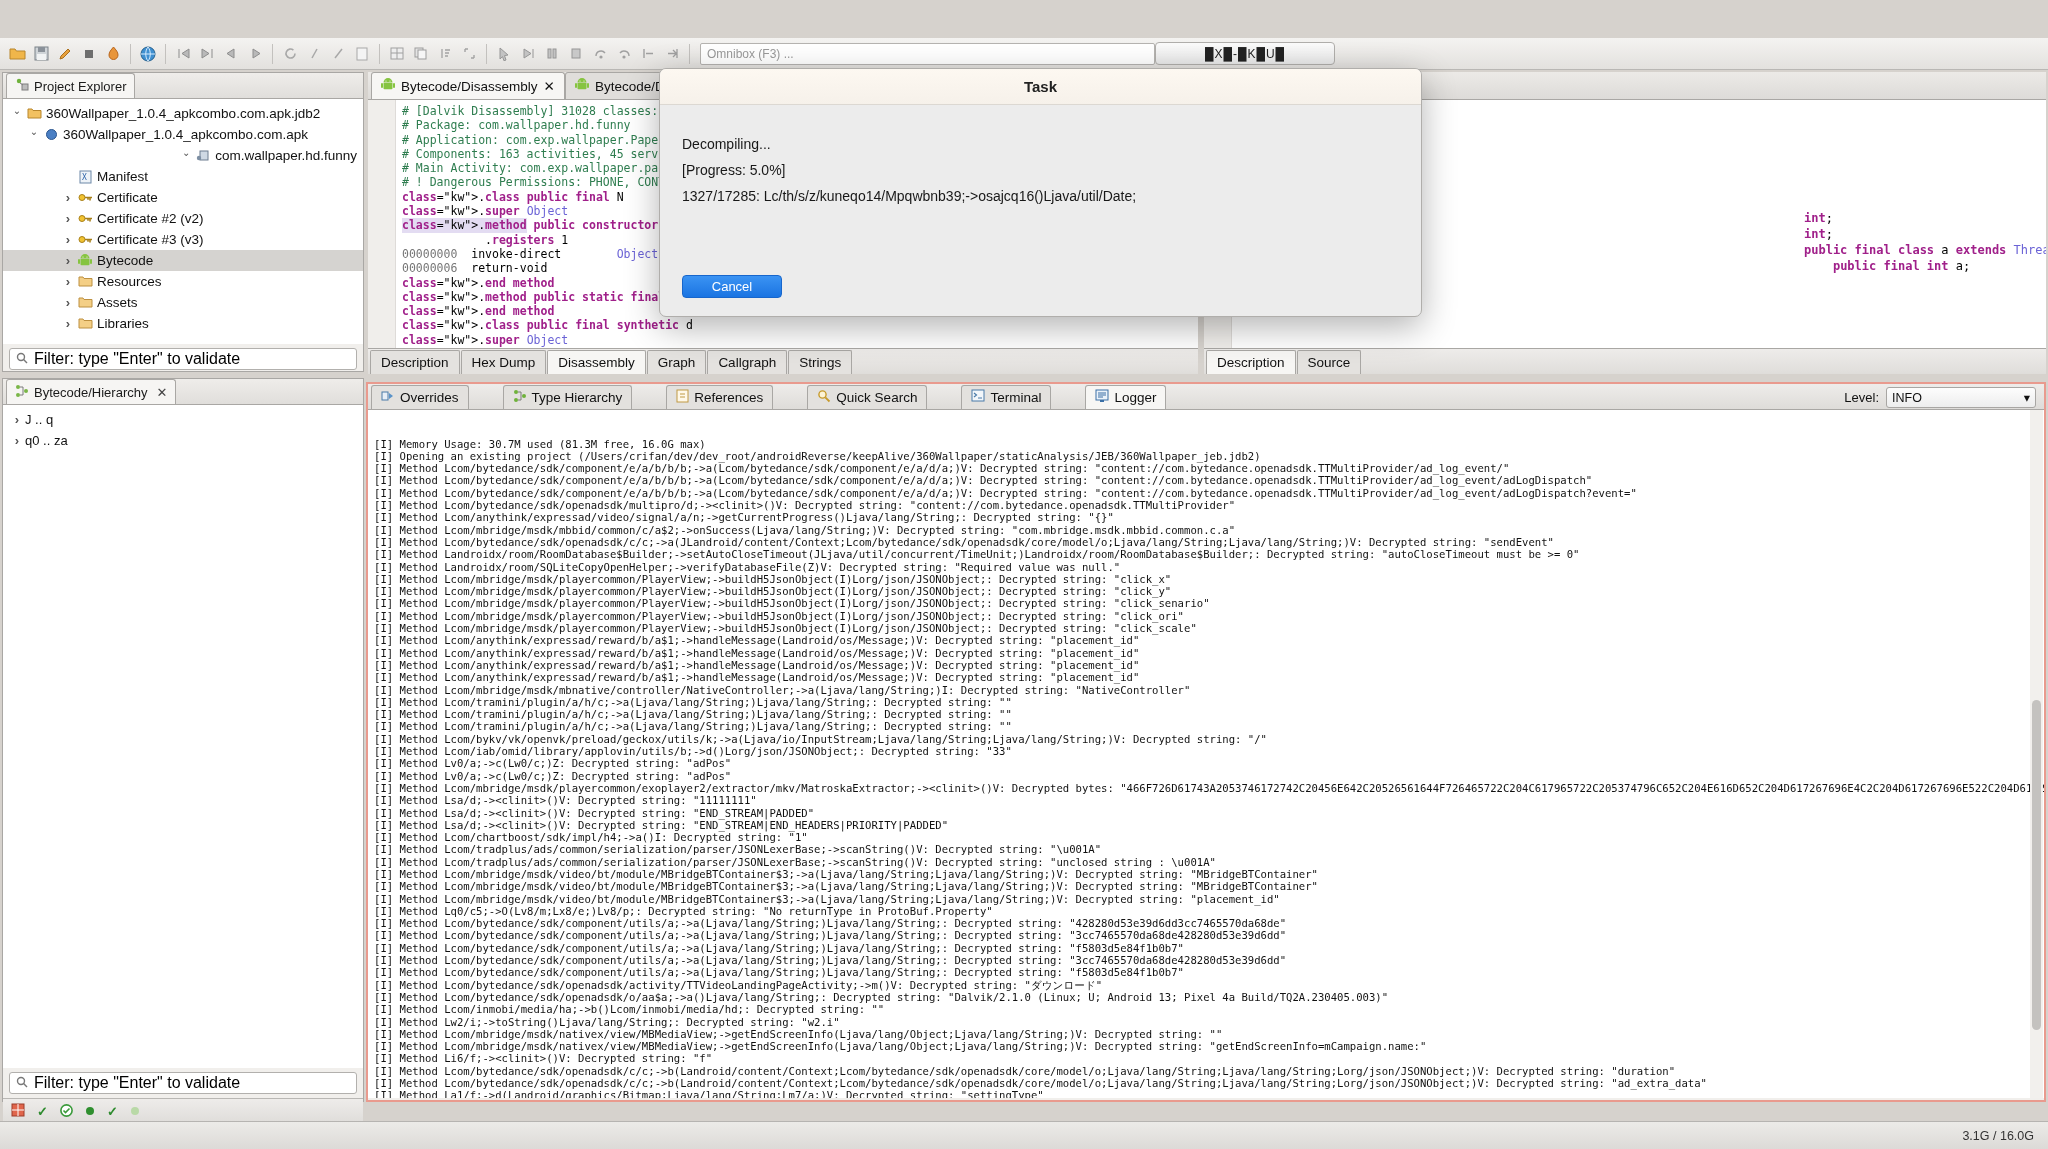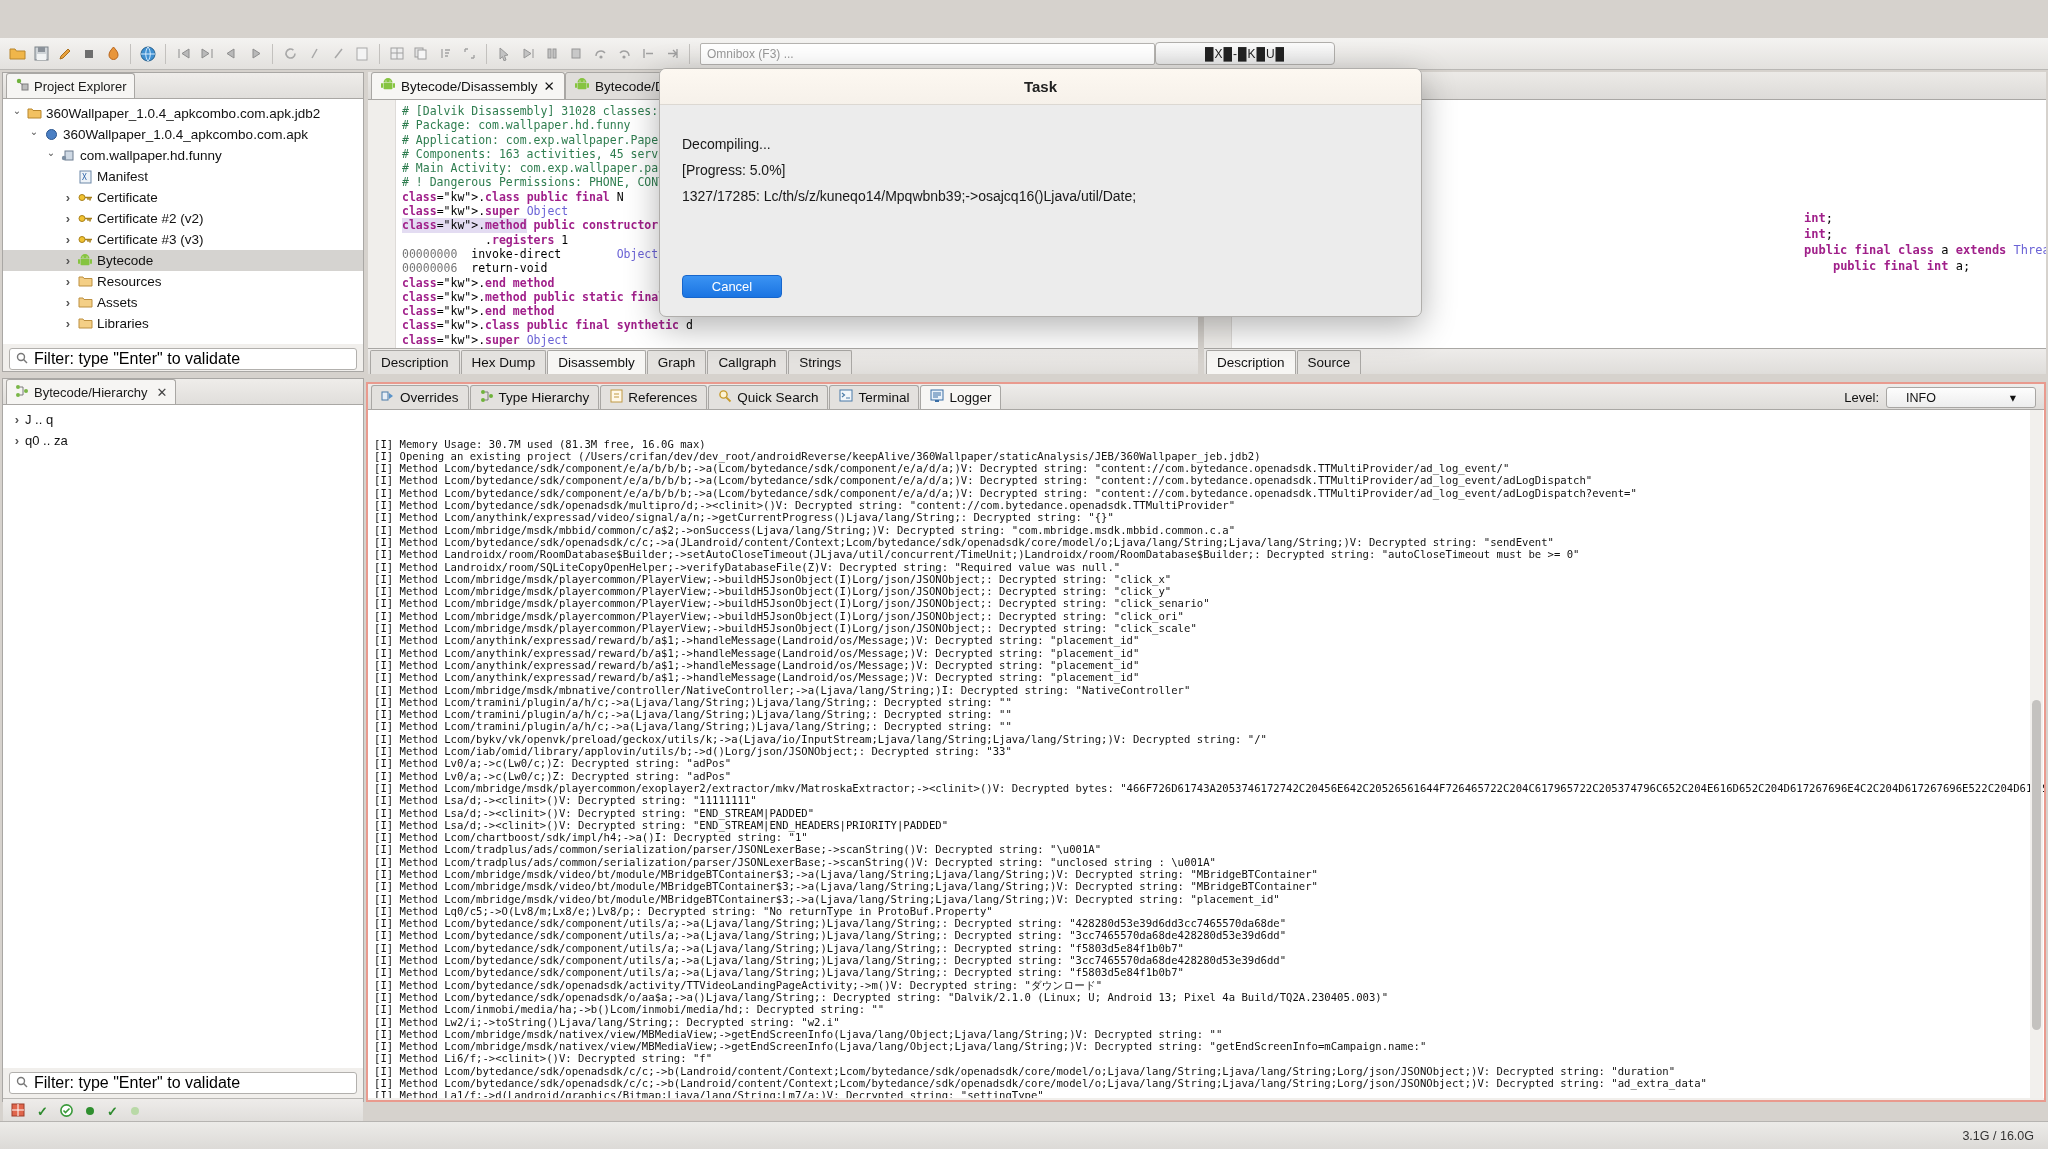--- a/index.html
+++ b/index.html
@@ -132,36 +132,36 @@
   .btab.active { background: #f7f6f4; }
 
   
   .dock {
     position: absolute; left: 366px; top: 382px; width: 1680px; height: 720px;
     border: 2px solid #e99a8e; background: #f1efec;
   }
   .dock-tabs {
     height: 26px; background: linear-gradient(#eeecea, #dedcd9);
     display: flex; align-items: stretch; padding-left: 3px; padding-top: 1px;
-    border-bottom: 1px solid #a9a7a4; position: relative;
+    border-bottom: 1px solid #a9a7a4; position: relative; gap: 33px;
   }
   .dtab {
     padding: 0 9px; display: flex; align-items: center; gap: 5px; font-size: 13.5px; color: #111;
     background: #e3e1de; border: 1px solid #a9a7a4; border-bottom: none; margin-right: 1px;
     border-top-left-radius: 3px; border-top-right-radius: 3px;
   }
   .dtab.active { background: #f7f6f4; }
   .level-wrap {
     position: absolute; right: 8px; top: 3px; display: flex; align-items: center; gap: 7px;
     font-size: 13px; color: #111;
   }
   .select-box {
     width: 150px; height: 21px; background: linear-gradient(#fdfdfd, #ededed);
     border: 1px solid #a8a6a3; border-radius: 3px; display: flex; align-items: center;
-    justify-content: space-between; padding: 0 19px; font-size: 12.5px;
+    justify-content: space-between; padding: 0 5px; font-size: 12.5px;
   }
 
   .logarea {
     position: relative; background: #fff; height: 688px; overflow: hidden;
     font-family: "DejaVu Sans Mono", monospace; font-size: 10.6px; line-height: 12.3px;
     color: #111; padding: 3px 0 0 6px; white-space: pre;
   }
   .logline { height: 12.3px; }
   .vscroll {
     position: absolute; right: 1px; top: 0; width: 13px; height: 100%; background: #f2f0ed;
@@ -385,21 +385,21 @@
           </div>
           <div class="trow" style="padding-left: 23px;">
             <span class="caret open"></span>
             <span class="ticon">
               <svg width="13" height="13" viewBox="0 0 13 13">
                 <circle cx="6.5" cy="6.5" r="5" fill="#4a7fc4" stroke="#2c568f"></circle>
               </svg>
             </span>
             <span>360Wallpaper_1.0.4_apkcombo.com.apk</span>
           </div>
-          <div class="trow" style="padding-left: 40px;">
+          <div class="trow" style="padding-left: 56px; justify-content: flex-end;">
             <span class="caret open"></span>
             <span class="ticon">
               <svg width="15" height="13" viewBox="0 0 15 13">
                 <rect x="4" y="2" width="8" height="9" fill="#cfd9e4" stroke="#6d7d90"></rect>
                 <circle cx="3" cy="9" r="2.2" fill="#7d8fa3"></circle>
               </svg>
             </span>
             <span>com.wallpaper.hd.funny</span>
           </div>
           <div class="trow" style="padding-left: 57px;">

